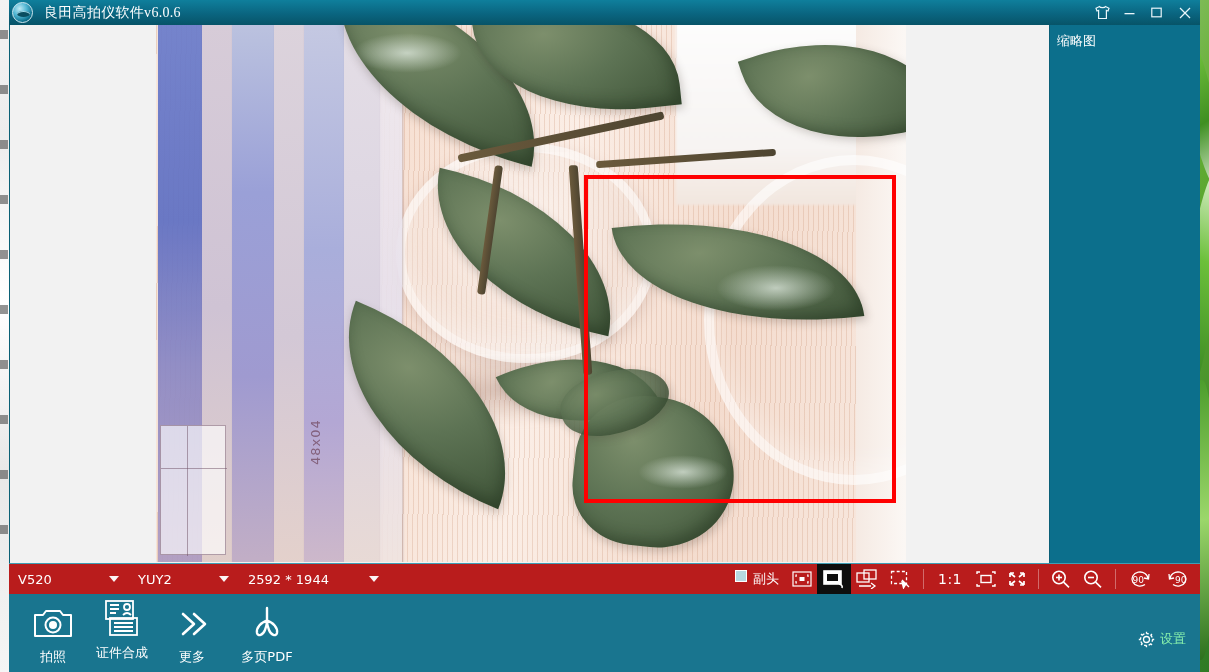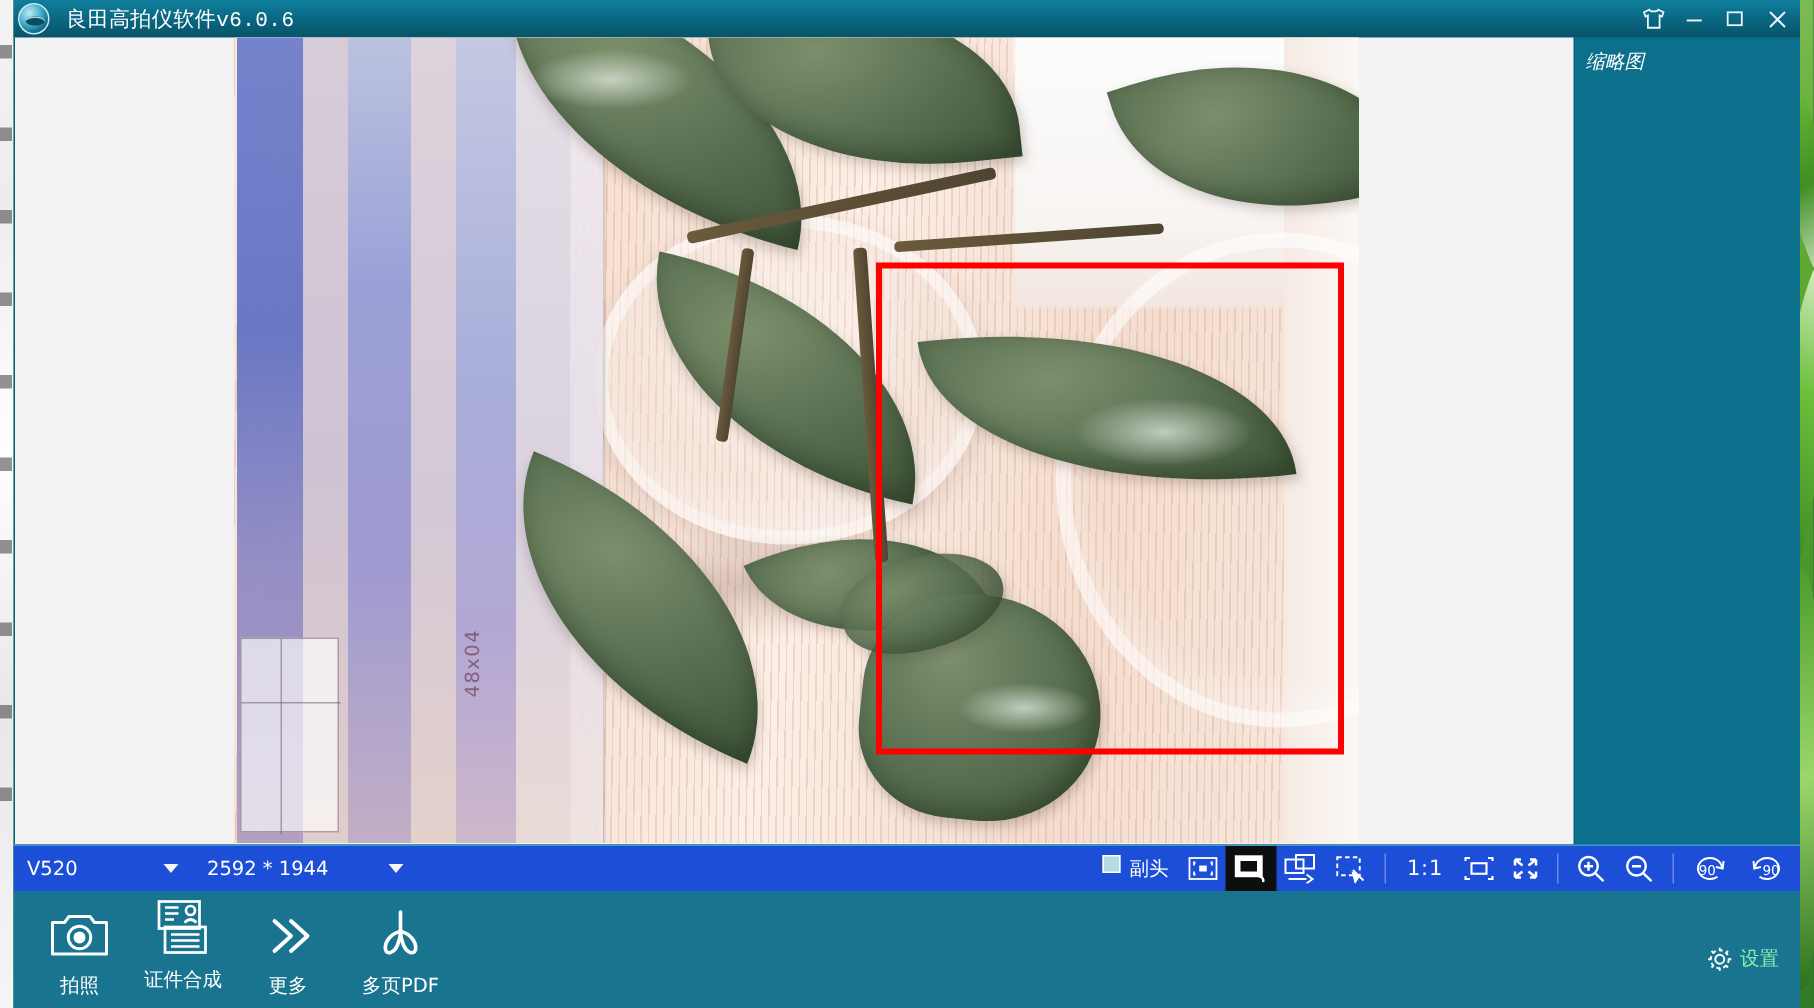--- a/index.html
+++ b/index.html
@@ -72,21 +72,21 @@
     content:""; position:absolute; left:4px; top:8px; width:13px; height:6px;
     border-radius: 50%;
     background: #0a4d60;
     box-shadow: inset 0 1px 0 #9fd8e7;
   }
   #titlebar .title {
     margin-left: 11px;
     color: #ffffff;
     font-size: 14px;
     letter-spacing: .3px;
-    font-family: Liberation Mono, monospace;
+    font-family: Liberation Serif, serif;
   }
   #winctl { position:absolute; right: 0; top: 0; height: 25px; display:flex; align-items:center; }
   #winctl .wbtn {
     width: 27px; height: 25px;
     display:flex; align-items:center; justify-content:center;
     color: #eaf6fa;
   }
   #winctl .wbtn.close { width: 30px; }
   #winctl svg { display:block; }
 
@@ -200,30 +200,29 @@
     border: 4px solid #ff0000;
     pointer-events: none;
   }
 
   
   #thumbnails {
     flex: 1 1 auto;
     background: #0c6f8c;
     padding: 7px 0 0 7px;
     border-left: 1px solid #0a5f78;
-    font-style: italic;
   }
   #thumbnails .panel-title {
     color: #ffffff; font-size: 13px;
   }
 
   
   #statusbar {
     height: 41px; flex: 0 0 30px;
-    background: #1d4ed8;
+    background: #b91c1c;
     display:flex; align-items:center;
     color:#ffffff; font-size: 13px;
     border-top: 1px solid #3f9db3;
     position: relative;
   }
   #statusbar .sel {
     display:flex; align-items:center; height: 30px;
     padding: 0 6px 0 9px;
     position: relative;
   }
@@ -380,20 +379,24 @@
     </div>
   </div>
 
   <div id="statusbar">
 
     <div class="sel" style="min-width:120px;">
       <span class="val">V520</span>
       <span class="caret" style="position:absolute;right:8px;"></span>
     </div>
 
+    <div class="sel" style="min-width:110px;">
+      <span class="val">YUY2</span>
+      <span class="caret" style="position:absolute;right:8px;"></span>
+    </div>
 
     <div class="sel" style="min-width:150px;">
       <span class="val">2592 * 1944</span>
       <span class="caret" style="position:absolute;right:8px;"></span>
     </div>
 
     <div class="spacer"></div>
 
     <div class="tools">
 

